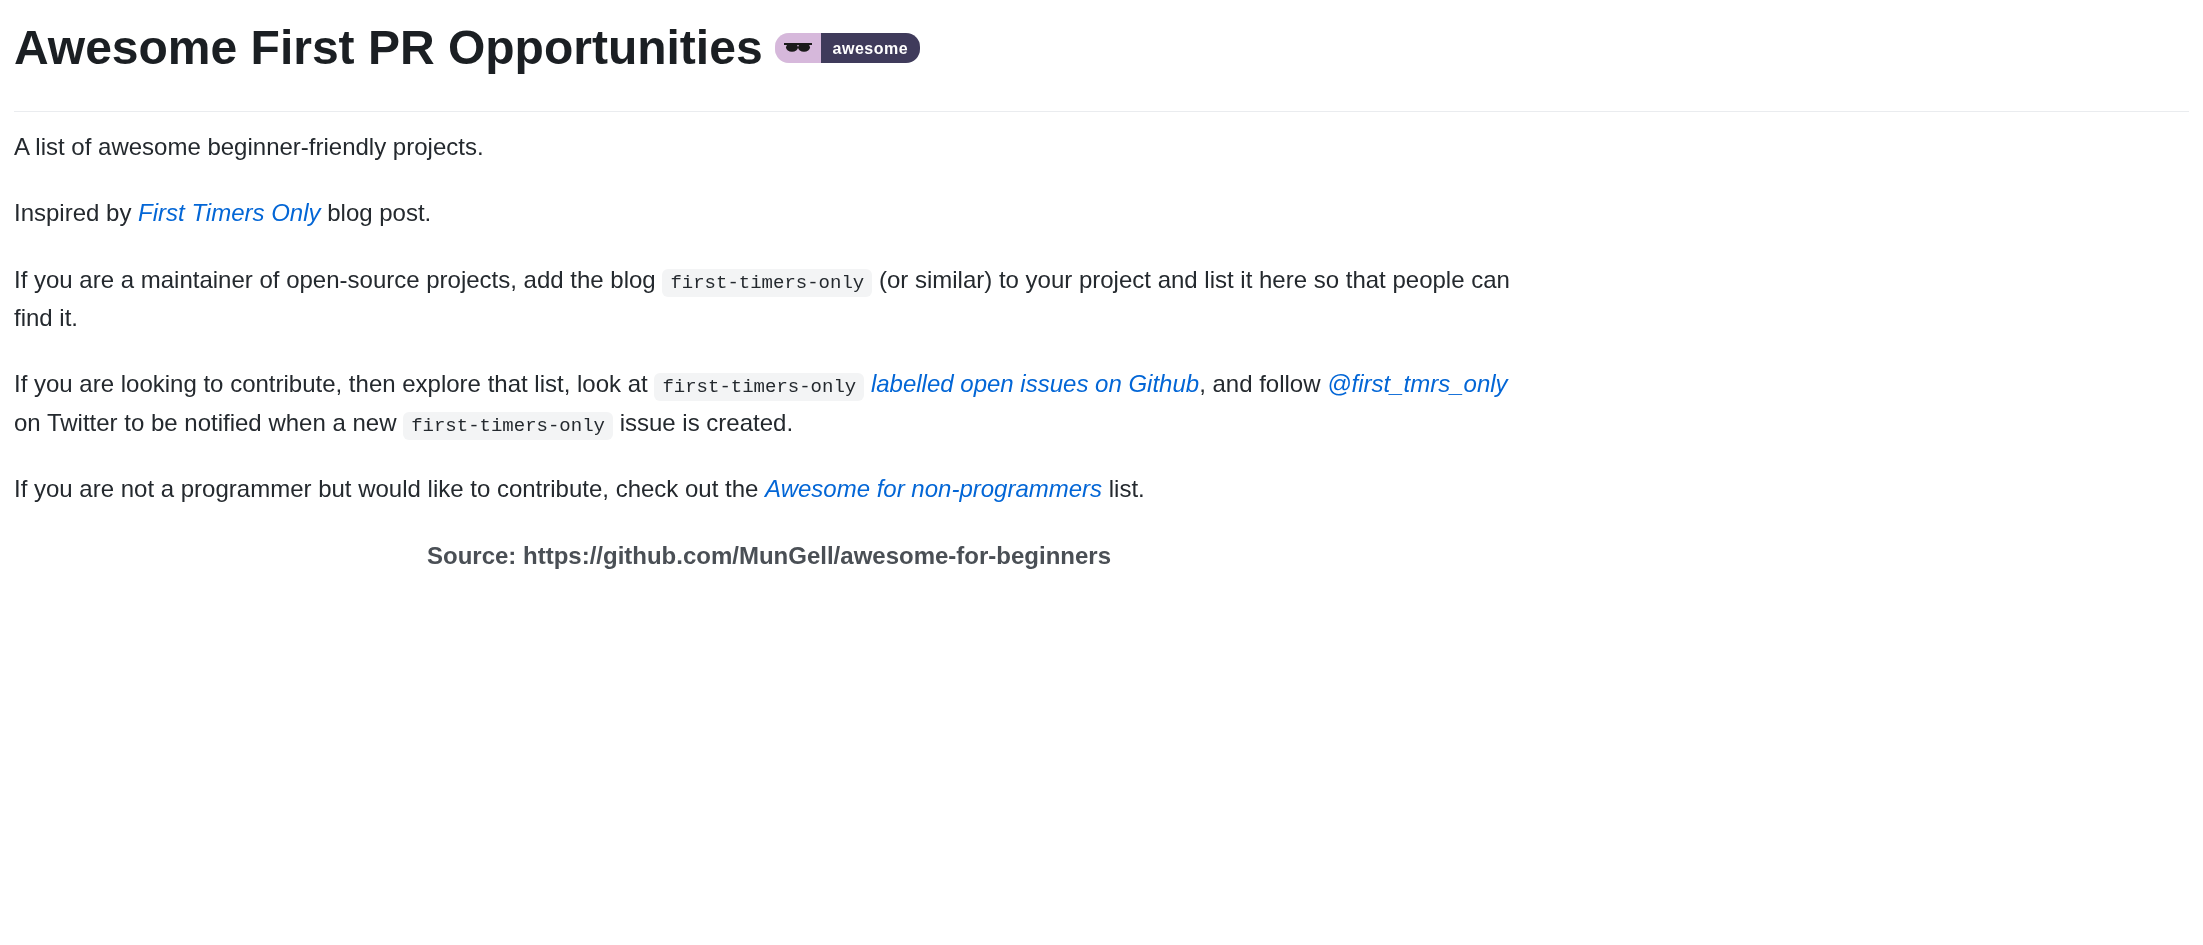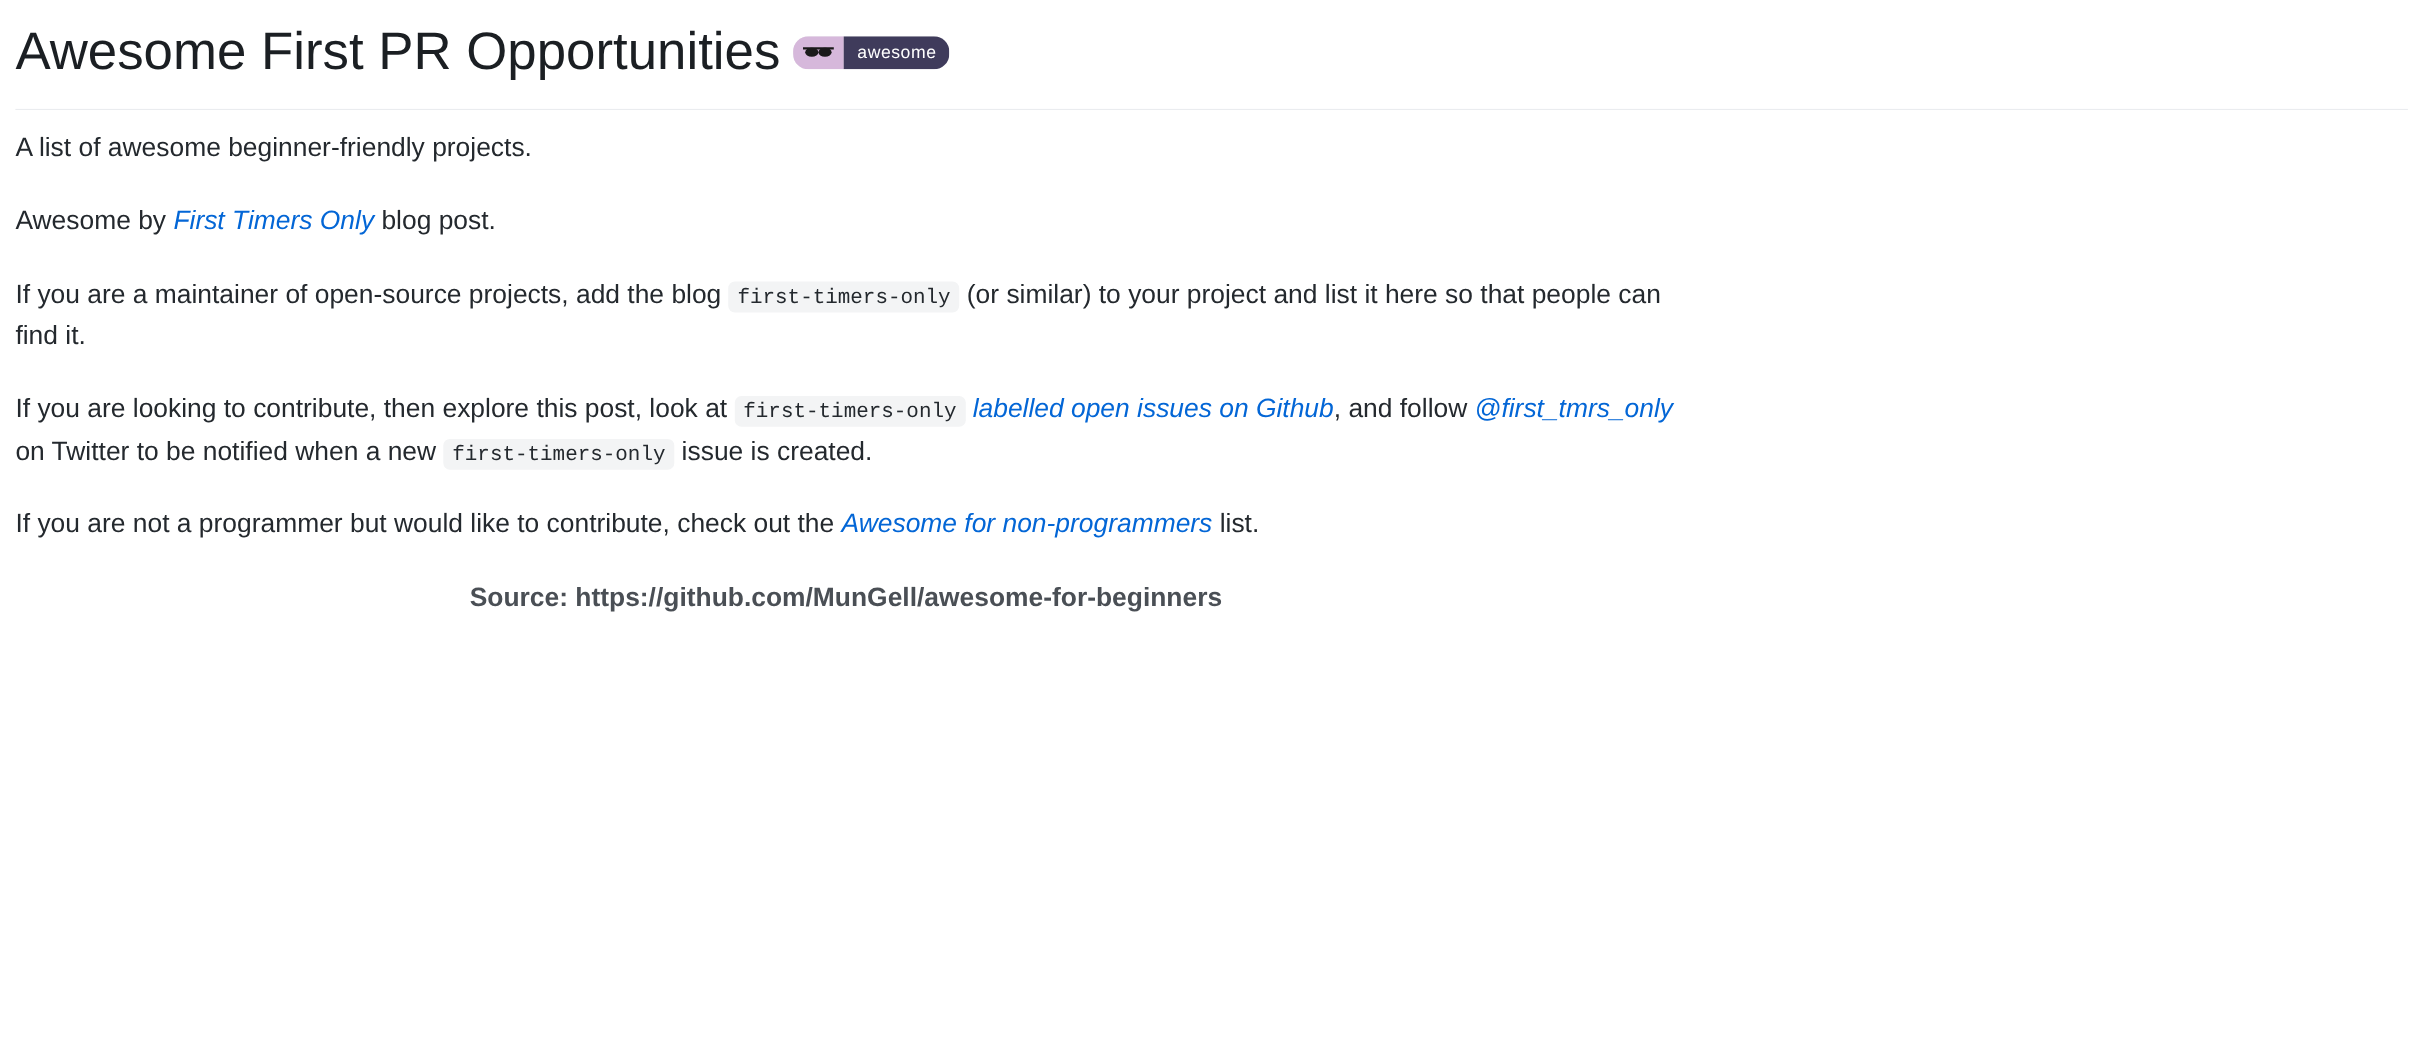--- a/index.html
+++ b/index.html
@@ -8,23 +8,23 @@
       font-family: -apple-system, BlinkMacSystemFont, "Segoe UI", Helvetica, Arial, sans-serif;
       color: #24292e;
       background: #ffffff;
       font-size: 24px;
       line-height: 1.6;
       width: 2203px;
       box-sizing: border-box;
     }
     h1 {
       font-size: 48px;
-      font-weight: 400;
+      font-weight: 700;
       margin: 0 0 16px 0;
-      padding-bottom: 12px;
+      padding-bottom: 24px;
       border-bottom: 1px solid #eaecef;
       display: flex;
       align-items: center;
       gap: 12px;
       color: #1b1f23;
     }
     p {
       margin: 0 0 28px 0;
       color: #24292e;
       max-width: 1510px;
@@ -96,28 +96,28 @@
         <ellipse cx="21" cy="5.5" rx="6" ry="4.2" fill="#1a1a1a"></ellipse>
       </svg>
     </span>
     <span class="badge-right">awesome</span>
   </span>
 </h1>
 
 <p>A list of awesome beginner-friendly projects.</p>
 
 <p>
-  <span>Awesome by </span><a href="#">First Timers Only</a><span> blog post.</span>
+  <span>Inspired by </span><a href="#">First Timers Only</a><span> blog post.</span>
 </p>
 
 <p>
   <span>If you are a maintainer of open-source projects, add the blog </span><code>first-timers-only</code><span> (or similar) to your project and list it here so that people can find it.</span>
 </p>
 
 <p>
-  <span>If you are looking to contribute, then explore this post, look at </span><code>first-timers-only</code><a href="#"> labelled open issues on Github</a><span>, and follow </span><a href="#">@first_tmrs_only</a><span> on Twitter to be notified when a new </span><code>first-timers-only</code><span> issue is created.</span>
+  <span>If you are looking to contribute, then explore that list, look at </span><code>first-timers-only</code><a href="#"> labelled open issues on Github</a><span>, and follow </span><a href="#">@first_tmrs_only</a><span> on Twitter to be notified when a new </span><code>first-timers-only</code><span> issue is created.</span>
 </p>
 
 <p>
   <span>If you are not a programmer but would like to contribute, check out the </span><a href="#">Awesome for non-programmers</a><span> list.</span>
 </p>
 
 <p class="source-line">Source: https://github.com/MunGell/awesome-for-beginners</p>
 
 </body></html>

